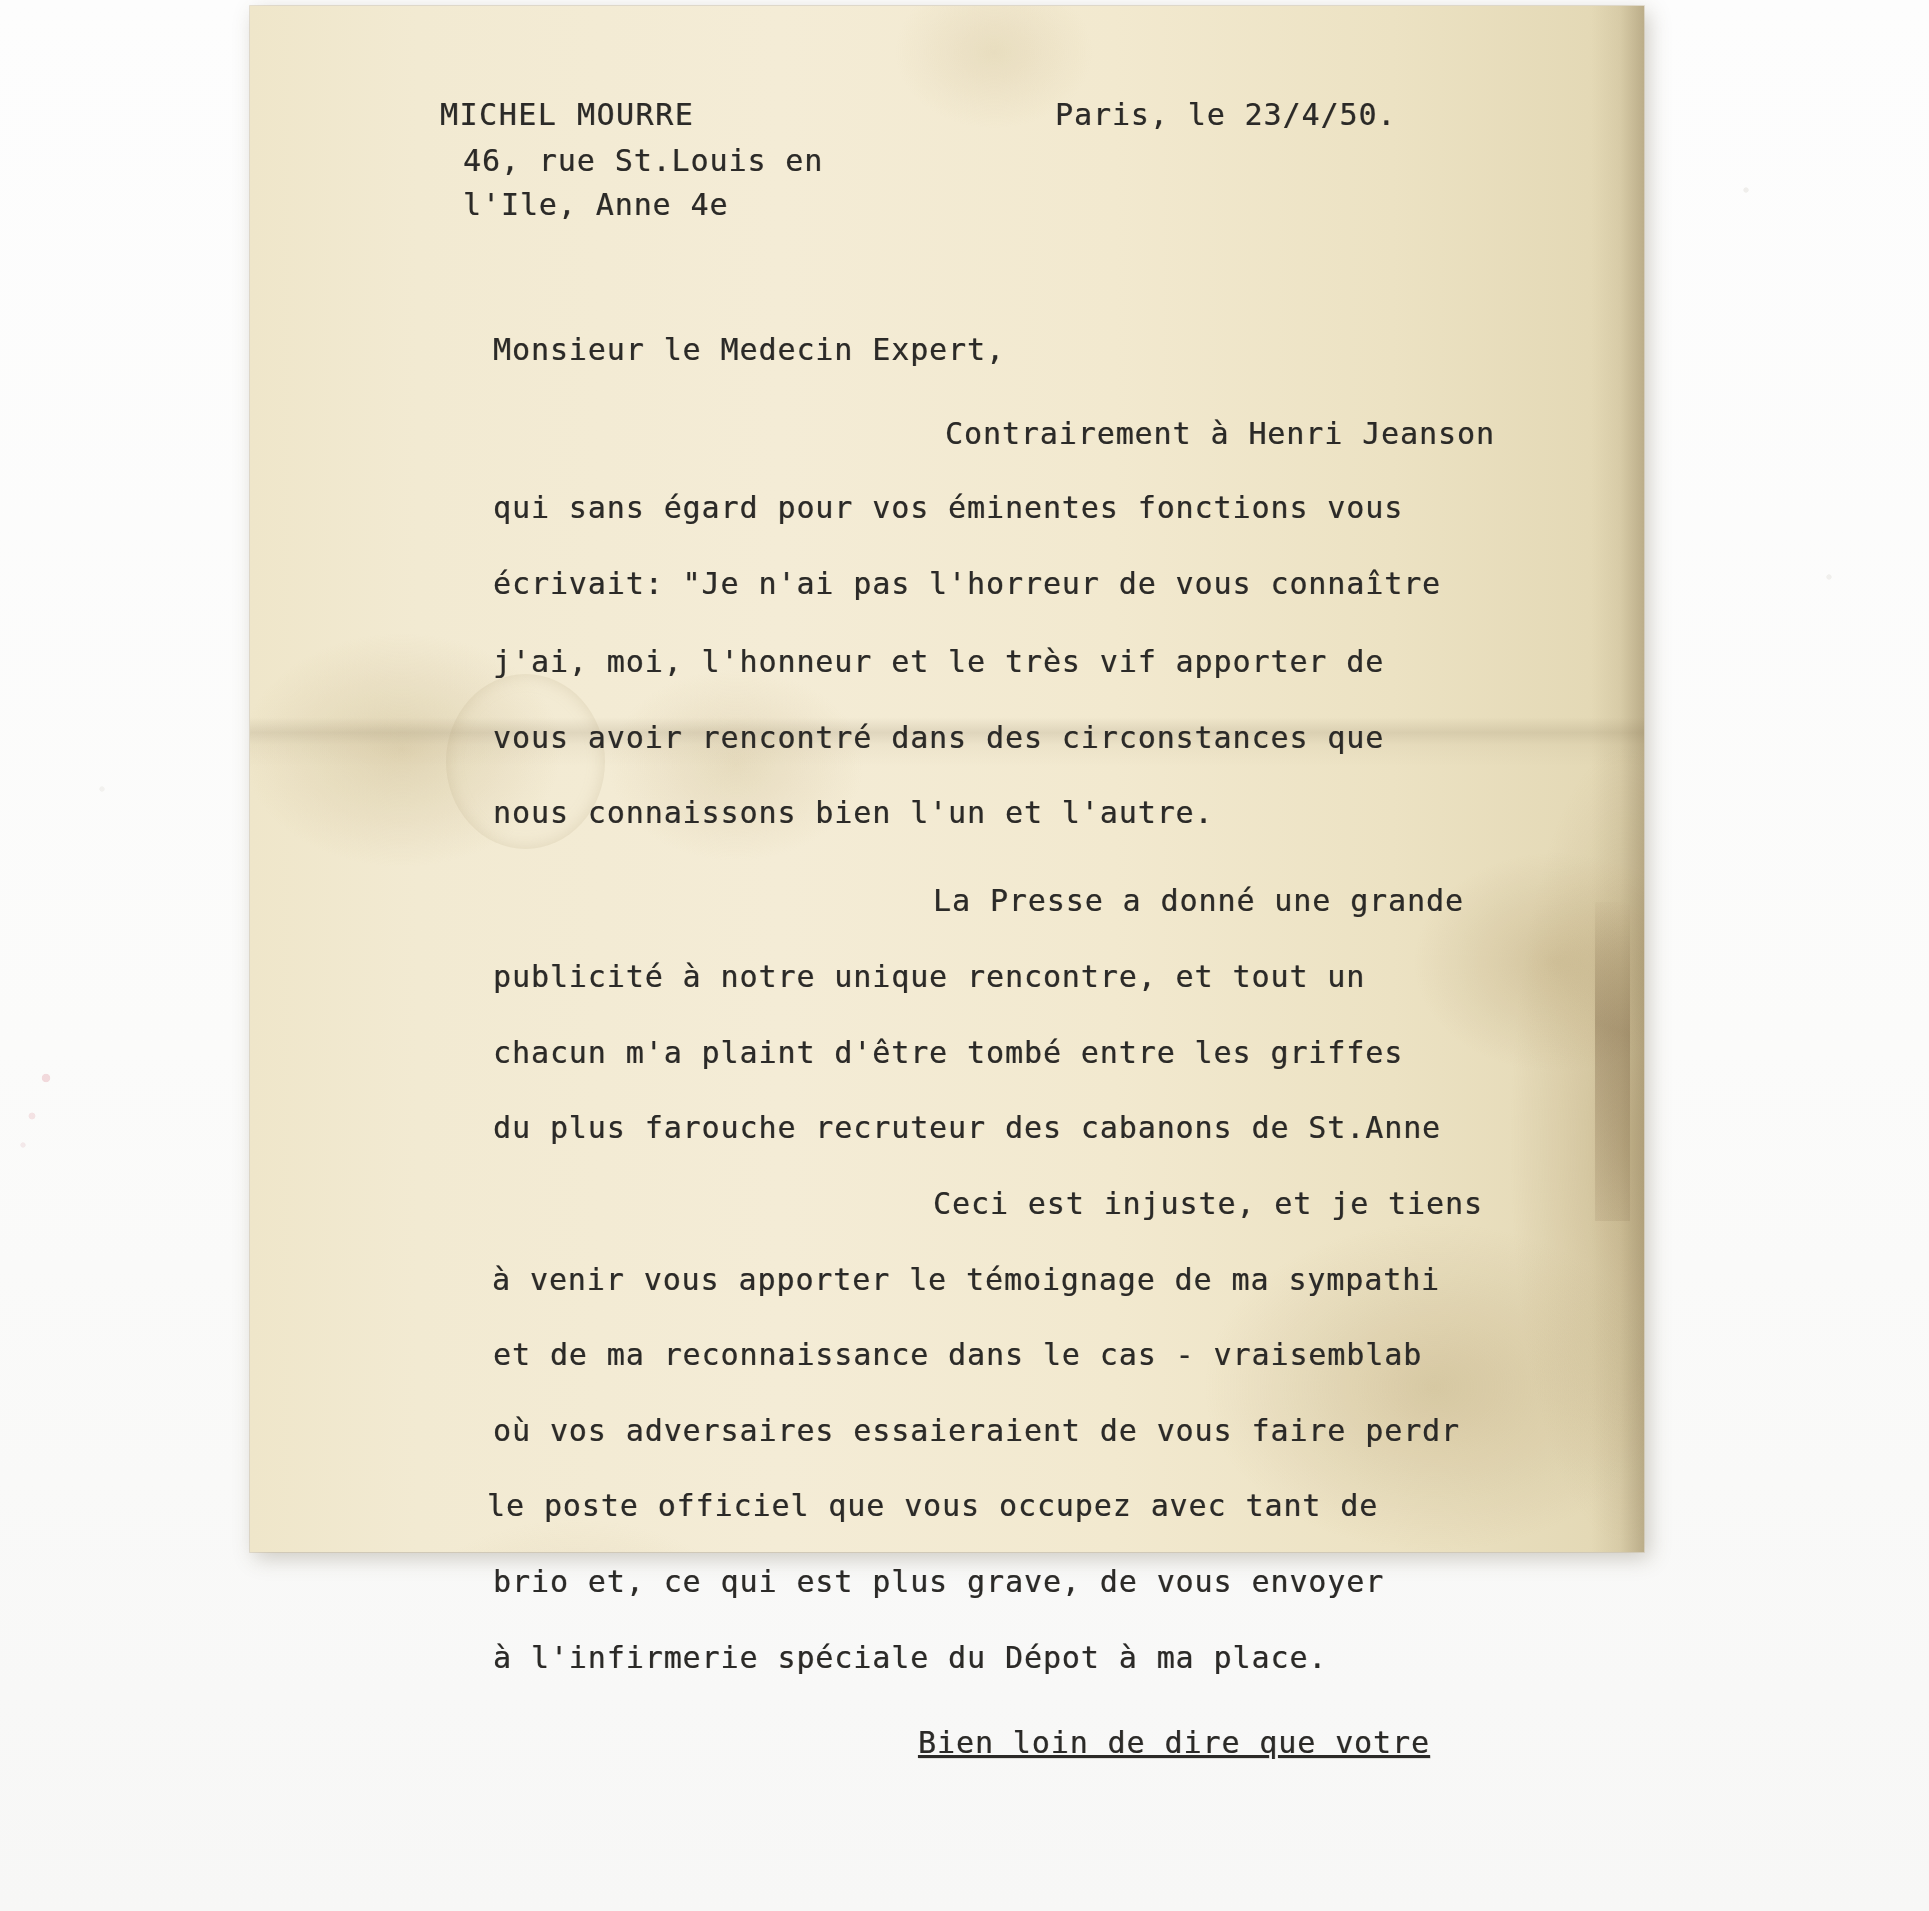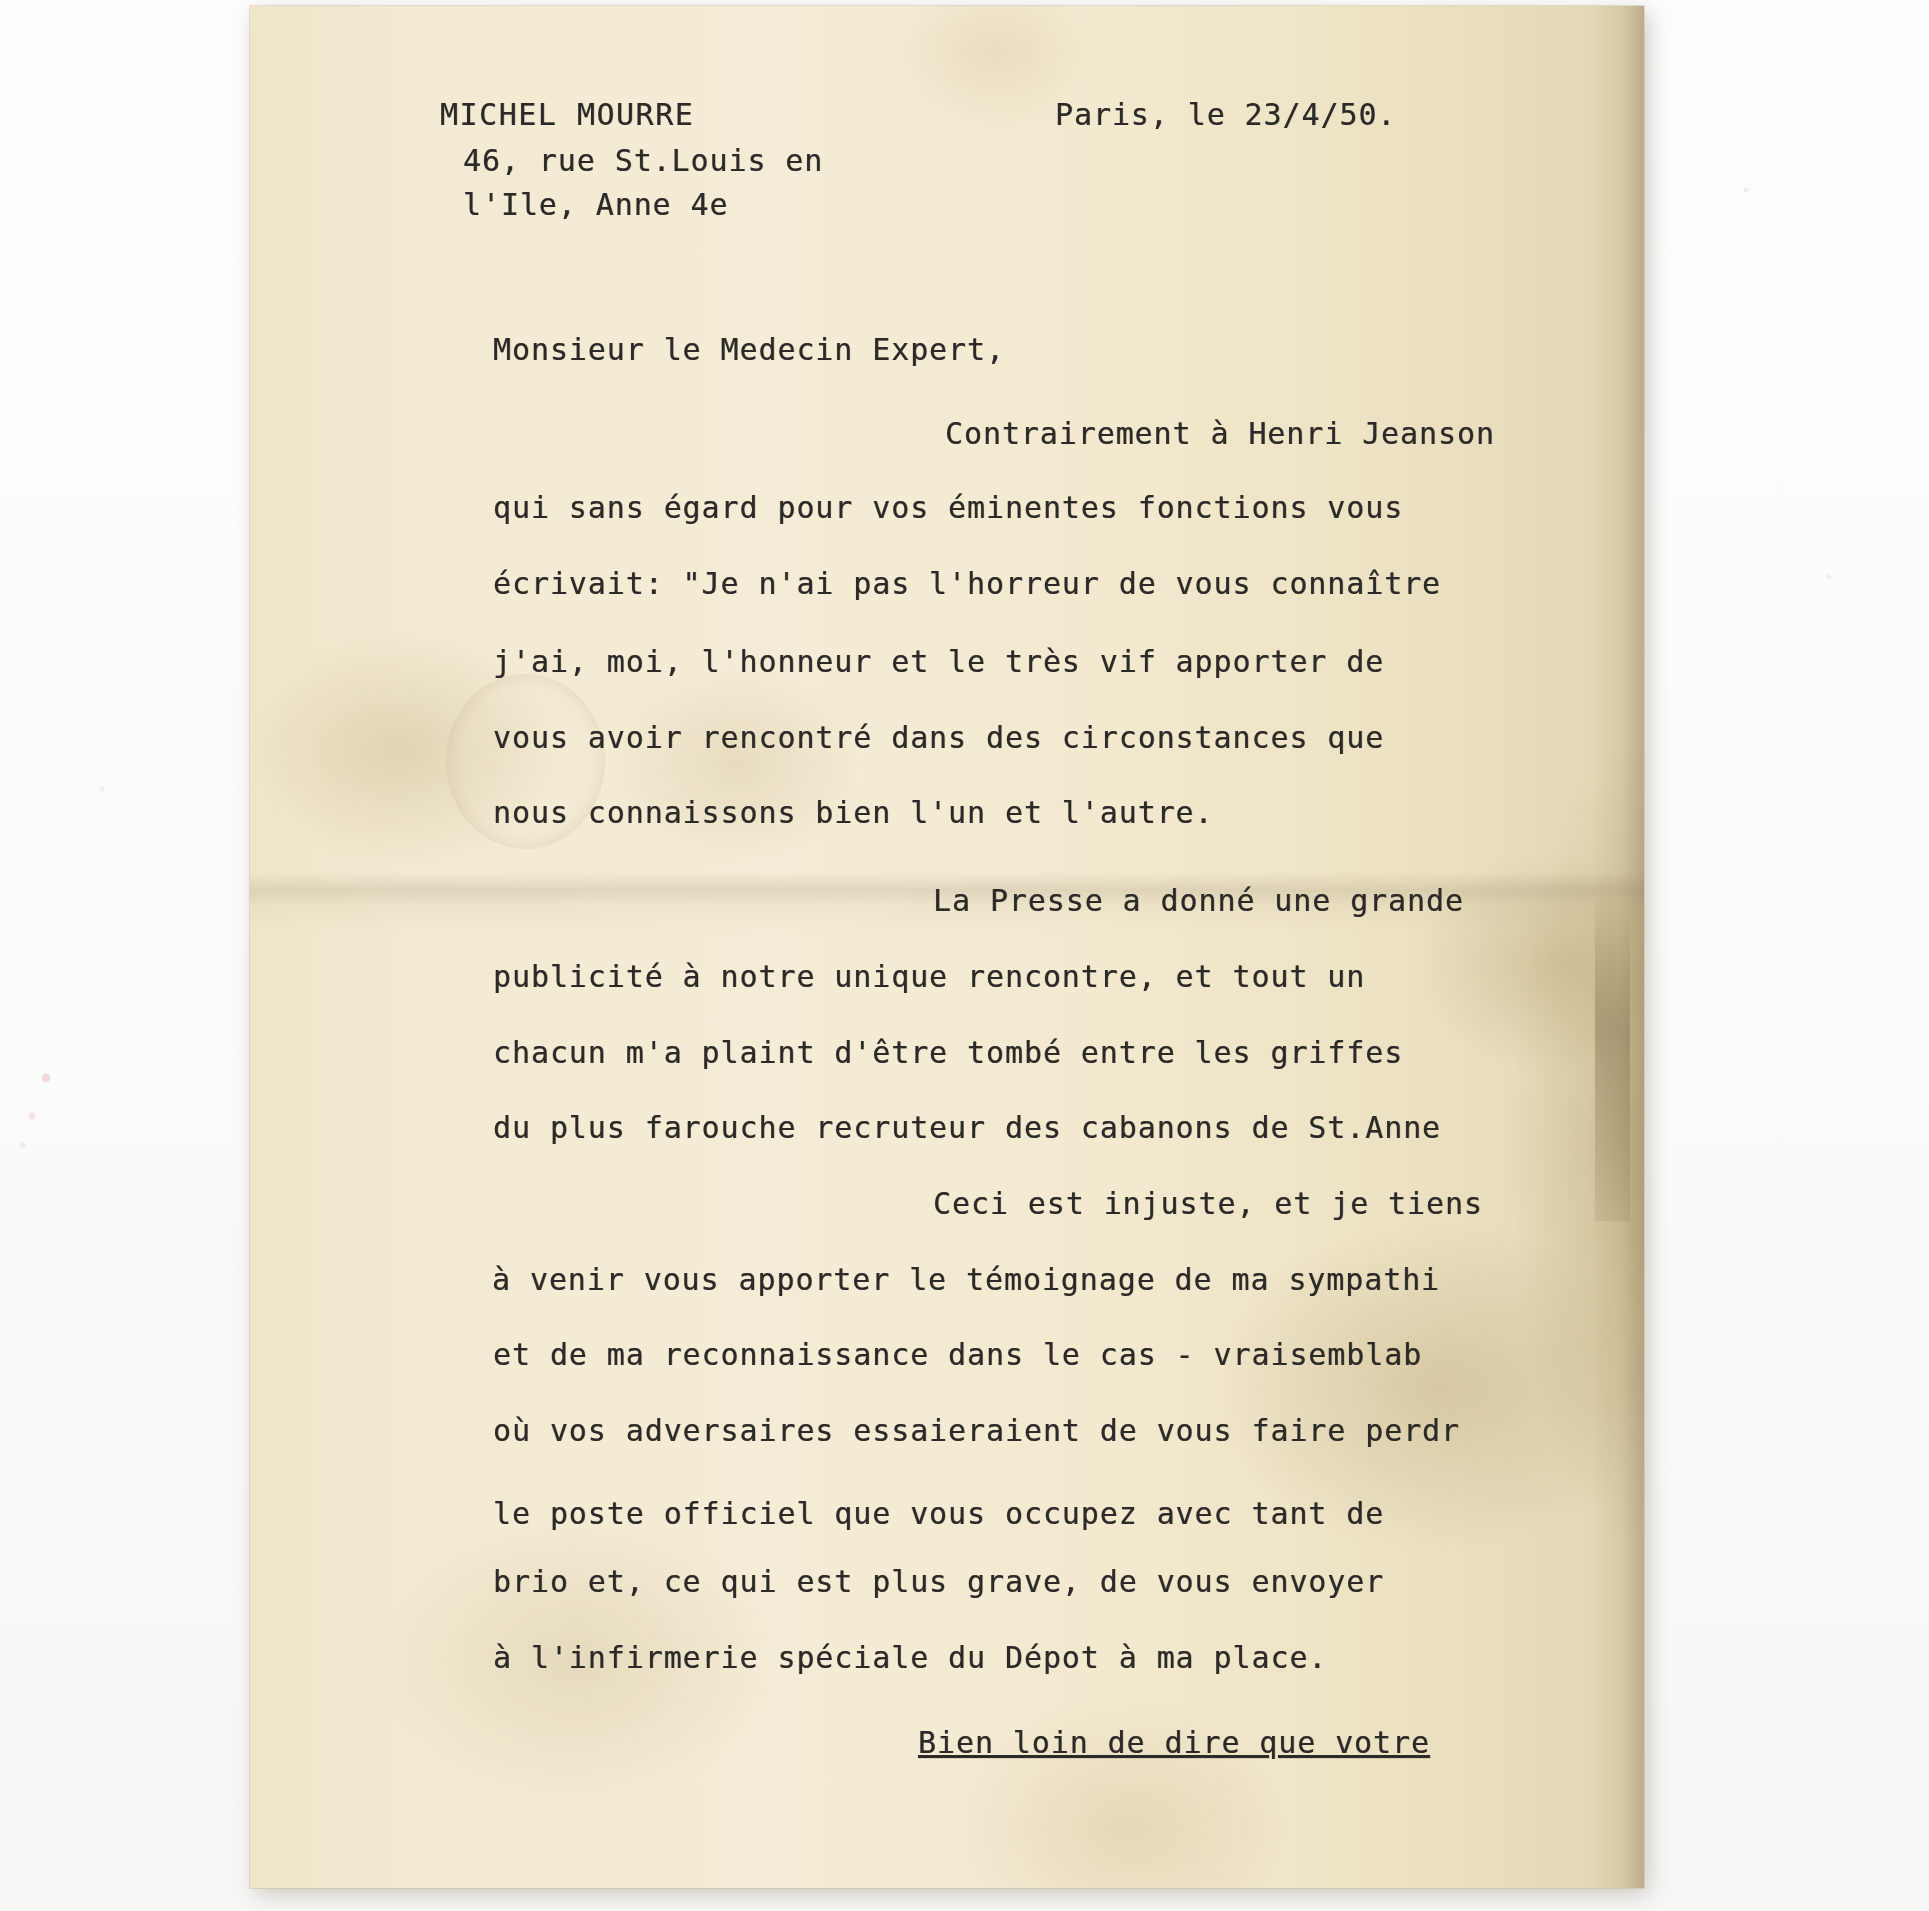--- a/index.html
+++ b/index.html
@@ -28,21 +28,21 @@
       radial-gradient(circle at 102px 789px, rgba(205,200,190,0.20) 0 2.3px, rgba(255,255,255,0) 3px),
       linear-gradient(180deg, #fdfdfd 0%, #fbfbfa 55%, #f7f7f6 100%);
   }
 
   
   .sheet {
     position: absolute;
     left: 250px;
     top: 6px;
     width: 1394px;
-    height: 1882px;
+    height: 1546px;
     background:
       
       linear-gradient(180deg,
         rgba(0,0,0,0) 0%,
         rgba(0,0,0,0) 46.0%,
         rgba(120,104,74,0.16) 47.0%,
         rgba(160,142,106,0.07) 47.8%,
         rgba(0,0,0,0) 49.2%,
         rgba(0,0,0,0) 100%),
       
@@ -153,21 +153,21 @@
 
     <div class="line" style="left:683px; top:877px;">La Presse a donné une grande</div>
     <div class="line" style="left:243px; top:953px;">publicité à notre unique rencontre, et tout un</div>
     <div class="line" style="left:243px; top:1029px;">chacun m'a plaint d'être tombé entre les griffes</div>
     <div class="line" style="left:243px; top:1104px;">du plus farouche recruteur des cabanons de St.Anne</div>
 
     <div class="line" style="left:683px; top:1180px;text-align:right;">Ceci est injuste, et je tiens</div>
     <div class="line" style="left:242px; top:1256px;">à venir vous apporter le témoignage de ma sympathi</div>
     <div class="line" style="left:243px; top:1331px;">et de ma reconnaissance dans le cas - vraisemblab</div>
     <div class="line" style="left:243px; top:1407px;">où vos adversaires essaieraient de vous faire perdr</div>
-    <div class="line" style="left:243px; top:1482px;margin-top:8px;">le poste officiel que vous occupez avec tant de</div>
+    <div class="line" style="left:237px; top:1482px;">le poste officiel que vous occupez avec tant de</div>
     <div class="line" style="left:243px; top:1558px;">brio et, ce qui est plus grave, de vous envoyer</div>
     <div class="line" style="left:243px; top:1634px;">à l'infirmerie spéciale du Dépot à ma place.</div>
 
     <div class="line" style="left:668px; top:1719px;text-decoration:underline;">Bien loin de dire que votre</div>
 
   </div>
 </div>
 
 
 </body></html>

